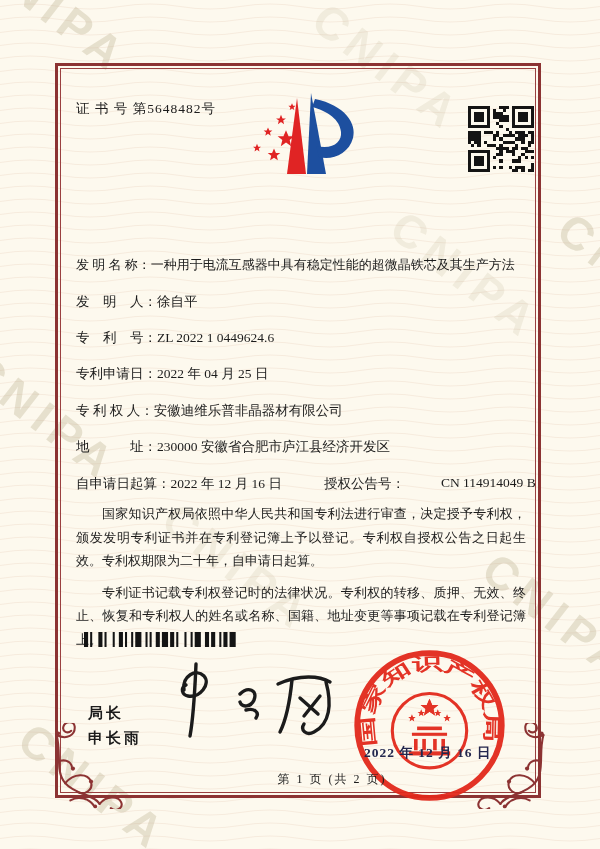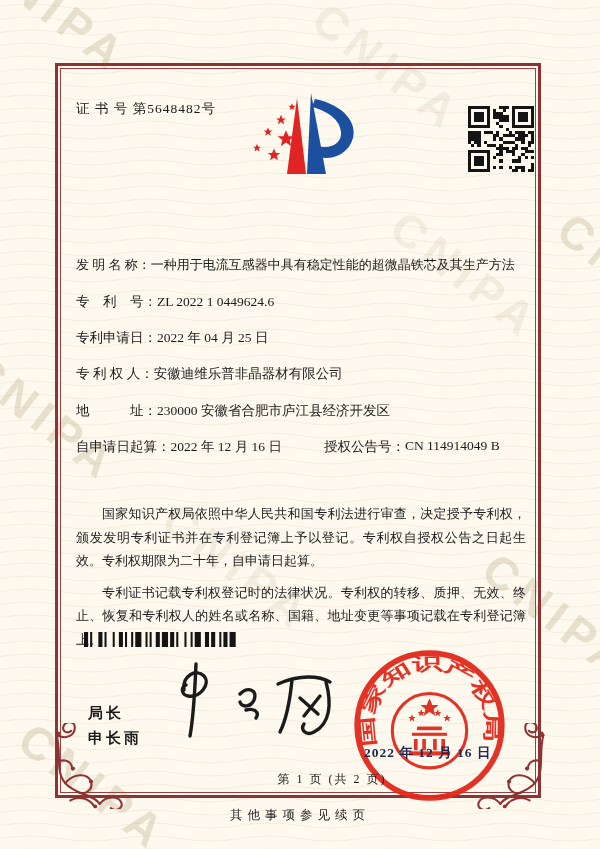--- a/index.html
+++ b/index.html
@@ -28,21 +28,21 @@
   .logo { position:absolute; left:243px; top:90px; }
   .qr { position:absolute; left:468px; top:106px; }
 
   .title { position:absolute; left:0; top:177px; width:100%; text-align:center;
            font-size:31px; font-weight:bold; letter-spacing:17px; text-indent:17px; }
 
   .fields { position:absolute; left:76px; top:247px; width:452px; }
   .frow { display:flex; height:36.4px; align-items:center; font-size:13.5px; font-weight:normal; }
   .flabel { white-space:pre; flex:0 0 auto; }
   .fvalue { white-space:nowrap;text-align:center; }
-  .frow .second { margin-left:42px; display:flex; }
+  .frow .second { margin-left:42px; display:flex;gap:36px; }
 
   .legal { position:absolute; left:76px; top:494px; width:450px; font-size:13px;
            line-height:23.5px; }
   .legal p { text-indent:2em; text-align:justify;margin-top:8px; }
 
   .barcode { position:absolute; left:84px; top:632px; }
 
   .director { position:absolute; left:88px; top:701px; font-size:15px; font-weight:bold;
               letter-spacing:3px; line-height:25px; }
 
@@ -271,20 +271,24 @@
         <rect x="2" y="16" width="3" height="3" fill="#141414"></rect>
       </svg>
 
 
     <div class="fields">
       <div class="frow" style="font-size:13px;">
         <span class="flabel">发 明 名 称：</span>
         <span class="fvalue">一种用于电流互感器中具有稳定性能的超微晶铁芯及其生产方法</span>
       </div>
       <div class="frow">
+        <span class="flabel">发　明　人：</span>
+        <span class="fvalue">徐自平</span>
+      </div>
+      <div class="frow">
         <span class="flabel">专　利　号：</span>
         <span class="fvalue">ZL 2022 1 0449624.6</span>
       </div>
       <div class="frow">
         <span class="flabel">专利申请日：</span>
         <span class="fvalue">2022 年 04 月 25 日</span>
       </div>
       <div class="frow">
         <span class="flabel">专 利 权 人：</span>
         <span class="fvalue">安徽迪维乐普非晶器材有限公司</span>
@@ -375,16 +379,15 @@
         <rect x="60" y="88" width="3.5" height="11"></rect>
         <rect x="68" y="88" width="3.5" height="11"></rect>
         <rect x="78.5" y="88" width="3.5" height="11"></rect>
         <rect x="86.5" y="88" width="3.5" height="11"></rect>
         <rect x="55" y="100" width="40" height="4"></rect>
       </g>
     </svg>
     <div class="seal-date">2022 年 12 月 16 日</div>
 
     <div class="page-info">第 1 页 (共 2 页)</div>
-    <div class="note">其他事项参见续页</div>
 
   </div>
 </div>
 
 </body></html>

